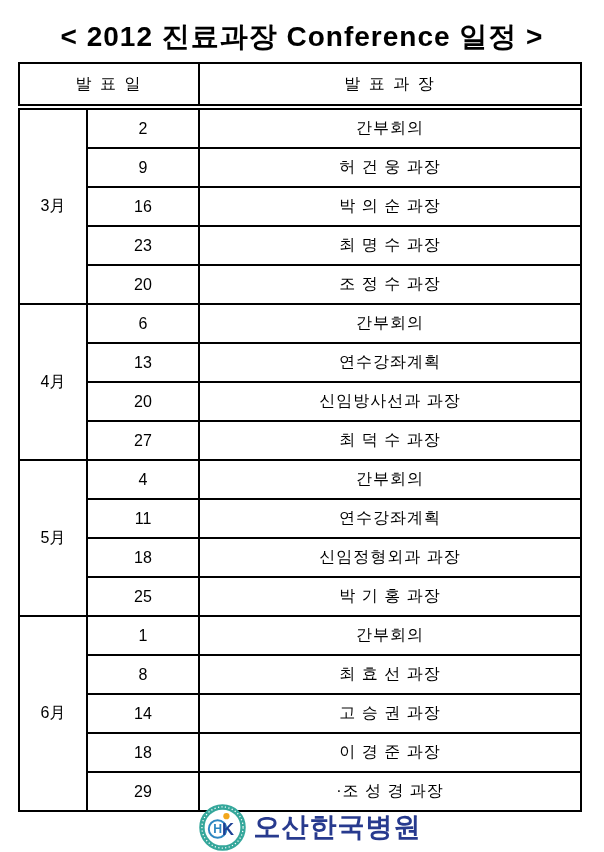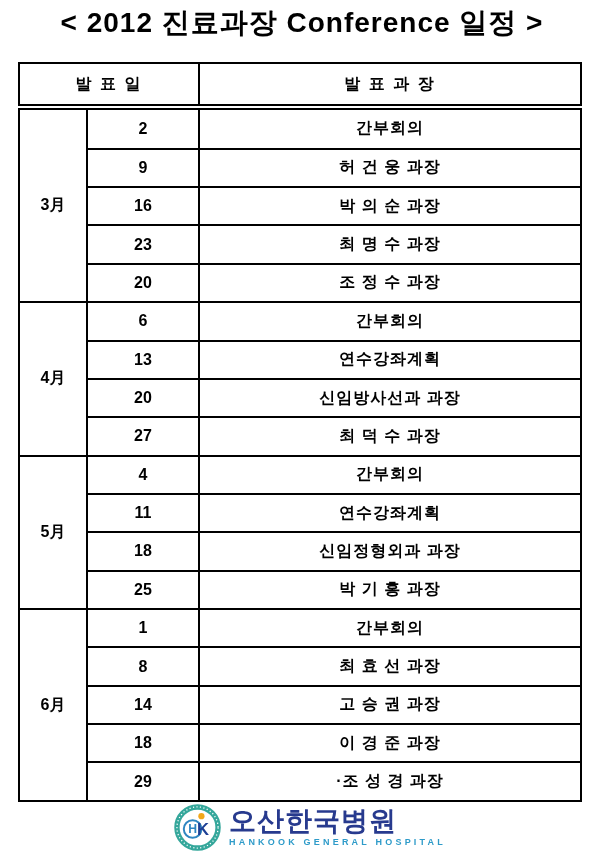--- a/index.html
+++ b/index.html
@@ -5,39 +5,39 @@
   * { margin: 0; padding: 0; box-sizing: border-box; }
   html, body { background: #ffffff; }
   body {
     width: 604px; height: 852px;
     position: relative;
     font-family: "Liberation Sans", "DejaVu Sans", sans-serif;
     color: #000;
     overflow: hidden;
   }
   .title {
-    position: absolute; top: 4px; left: 0; width: 604px;
+    position: absolute; top: 18px; left: 0; width: 604px;
     text-align: center;
     font-size: 28px; font-weight: bold;
     letter-spacing: 1px;
     white-space: nowrap;
   }
   table.schedule {
     position: absolute; left: 18px; top: 62px;
     width: 562px; height: 740px;
     border-collapse: collapse;
     table-layout: fixed;
   }
   table.schedule th, table.schedule td {
     border: 2px solid #000;
     text-align: center;
     vertical-align: middle;
     font-size: 16px;
-    font-weight: bold;
-    padding: 0;
+    font-weight: normal;
+    padding: 8px;
     overflow: hidden;
     white-space: nowrap;
   }
   table.schedule thead tr { height: 44px; }
   table.schedule thead th {
     border-bottom: 6px double #000;
     letter-spacing: 2px;
   }
   td.month { font-size: 16px; }
   td.day   { font-size: 15px; }
@@ -165,15 +165,14 @@
   <svg class="logo-icon" width="47" height="47" viewBox="0 0 48 48" font-family="Liberation Sans, DejaVu Sans, sans-serif">
     <circle cx="24" cy="24" r="21" fill="#ffffff" stroke="#35a79b" stroke-width="5.5"></circle>
     <circle cx="24" cy="24" r="21" fill="none" stroke="#ffffff" stroke-width="1.3" stroke-dasharray="1.2 2.4"></circle>
     <circle cx="19" cy="25.5" r="9" fill="none" stroke="#2e86c1" stroke-width="2"></circle>
     <text x="19" y="30" text-anchor="middle" font-size="12.5" font-weight="bold" fill="#2e86c1">H</text>
     <text x="29.5" y="31.5" text-anchor="middle" font-size="17" font-weight="bold" fill="#1d3f94">K</text>
     <circle cx="28" cy="12.5" r="3.2" fill="#f2a71b"></circle>
   </svg>
   <div class="logo-text">
     <div class="logo-ko">오산한국병원</div>
-    <div class="logo-en">HANKOOK GENERAL HOSPITAL</div>
   </div>
 </div>
 
 </body></html>

